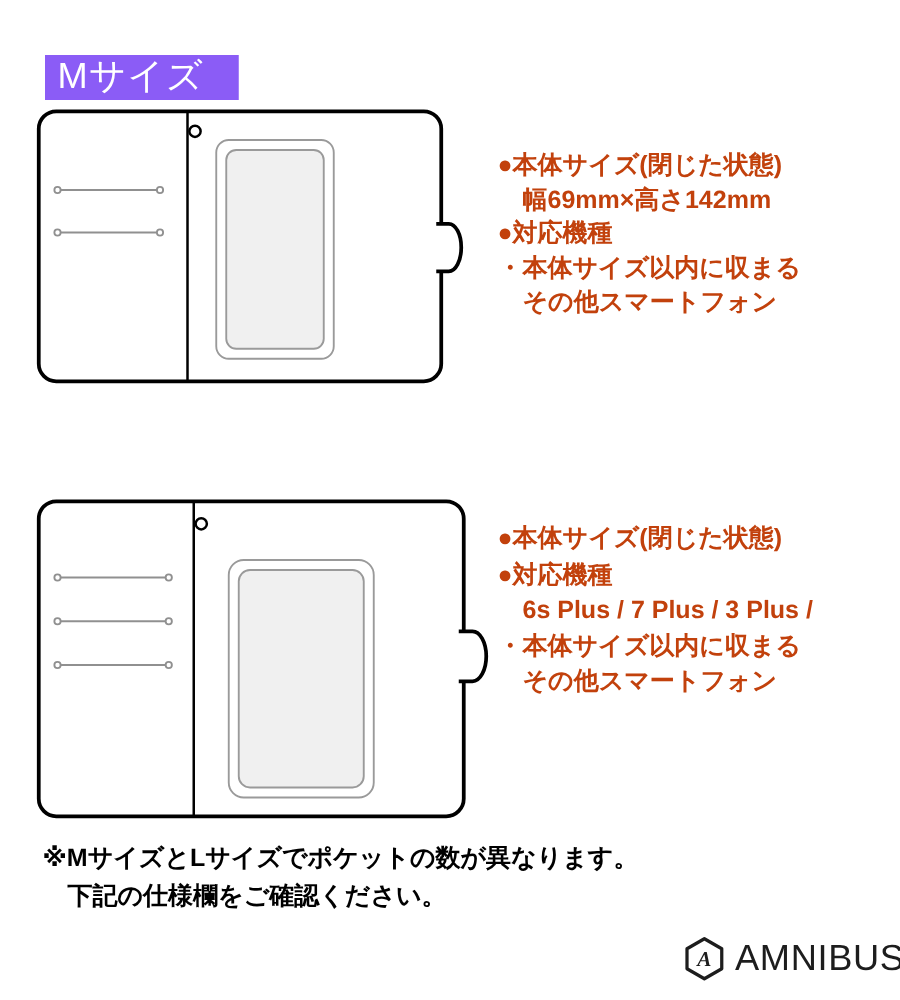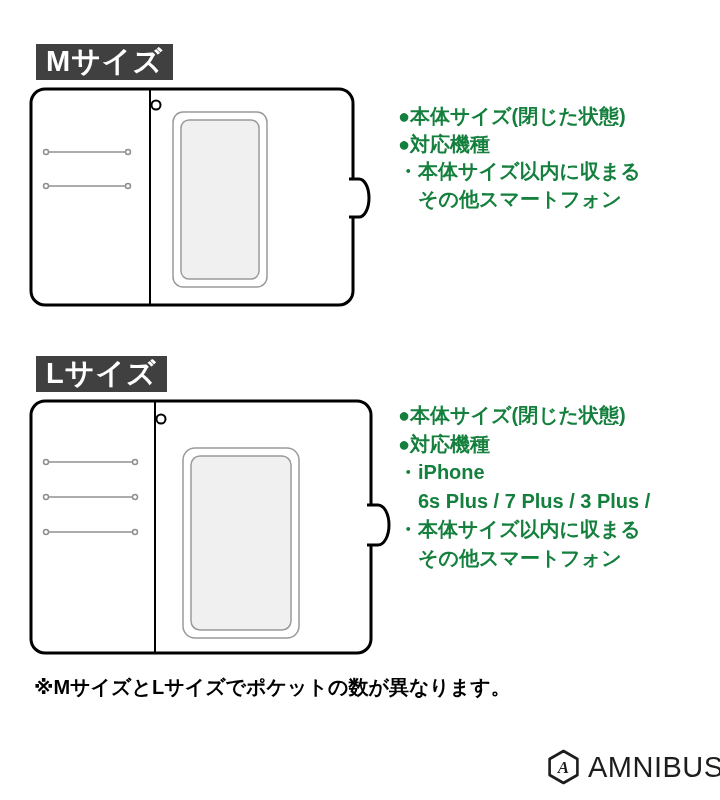--- a/index.html
+++ b/index.html
@@ -10,42 +10,43 @@
     position: relative;
     width: 720px;
     height: 800px;
     background: #ffffff;
     color: #000000;
     overflow: hidden;
   }
 
   .size-header {
     position: absolute;
-    background: #404040;
+    background: #8b5cf6;
     color: #ffffff;
-    font-weight: bold;
+    font-weight: normal;
     font-size: 29px;
     line-height: 35px;
-    padding: 0 10px 1px 10px;
+    padding: 0 28px 1px 10px;
     letter-spacing: 1px;
     white-space: nowrap;
   }
   .m-header { left: 36px; top: 44px; }
   .l-header { left: 36px; top: 356px; }
 
   .case-diagram { position: absolute; display: block; }
   .m-case { left: 28px; top: 86px; }
   .l-case { left: 28px; top: 398px; }
 
   .specs {
     position: absolute;
     font-weight: bold;
     font-size: 20px;
-    color: #15803d;
+    color: #c2410c;
     white-space: nowrap;
+    margin-top: 16px;
   }
   .m-specs { left: 398px; top: 103px; line-height: 27.5px; }
   .l-specs { left: 398px; top: 401px; line-height: 28.5px; }
   .indent { padding-left: 1em; }
 
   .notes {
     position: absolute;
     left: 34px;
     top: 673px;
     font-weight: bold;
@@ -96,28 +97,26 @@
       <circle cx="18" cy="100" r="2.5"></circle>
       <circle cx="100" cy="100" r="2.5"></circle>
     </g>
 
     <rect x="145" y="26" width="94" height="175" rx="10" fill="#ffffff" stroke="#9a9a9a" stroke-width="1.5"></rect>
     <rect x="153" y="34" width="78" height="159" rx="8" fill="#f0f0f0" stroke="#9a9a9a" stroke-width="1.5"></rect>
   </svg>
 
   <div class="specs m-specs">
     <div class="spec-line">●本体サイズ(閉じた状態)</div>
+    <div class="spec-line indent">幅69mm×高さ142mm</div>
     <div class="spec-line">●対応機種</div>
     <div class="spec-line">・本体サイズ以内に収まる</div>
     <div class="spec-line indent">その他スマートフォン</div>
   </div>
 
-  <div class="size-header l-header">
-    <span>Lサイズ</span>
-  </div>
 
   <svg class="case-diagram l-case" width="366" height="258" viewBox="0 0 366 258">
 
     <rect x="3" y="3" width="340" height="252" rx="14" fill="#ffffff" stroke="#000000" stroke-width="3"></rect>
 
     <path d="M 339 107 H 350 A 11 20 0 0 1 350 147 H 339" fill="#ffffff" stroke="#000000" stroke-width="3"></path>
 
     <line x1="127" y1="4" x2="127" y2="254" stroke="#000000" stroke-width="2"></line>
 
     <circle cx="133" cy="21" r="4.5" fill="#ffffff" stroke="#000000" stroke-width="2"></circle>
@@ -134,28 +133,28 @@
       <circle cx="107" cy="134" r="2.5"></circle>
     </g>
 
     <rect x="155" y="50" width="116" height="190" rx="12" fill="#ffffff" stroke="#9a9a9a" stroke-width="1.5"></rect>
     <rect x="163" y="58" width="100" height="174" rx="9" fill="#f0f0f0" stroke="#9a9a9a" stroke-width="1.5"></rect>
   </svg>
 
   <div class="specs l-specs">
     <div class="spec-line">●本体サイズ(閉じた状態)</div>
     <div class="spec-line">●対応機種</div>
-    <div class="spec-line">・iPhone</div>
     <div class="spec-line indent">6s Plus / 7 Plus / 3 Plus /</div>
     <div class="spec-line">・本体サイズ以内に収まる</div>
     <div class="spec-line indent">その他スマートフォン</div>
   </div>
 
   <div class="notes">
     <div class="note-line">※MサイズとLサイズでポケットの数が異なります。</div>
+    <div class="note-line indent">下記の仕様欄をご確認ください。</div>
   </div>
 
   <div class="brand">
     <svg width="35" height="36" viewBox="0 0 35 36">
       <polygon points="17.5,2 31.4,10 31.4,26 17.5,34 3.6,26 3.6,10" fill="none" stroke="#1d1d1d" stroke-width="2.6" stroke-linejoin="round"></polygon>
       <text x="17.5" y="24" text-anchor="middle" font-size="17" font-style="italic" font-weight="bold" font-family="Liberation Serif, serif" fill="#1d1d1d">A</text>
     </svg>
     <span class="brand-text">AMNIBUS</span>
   </div>
 

